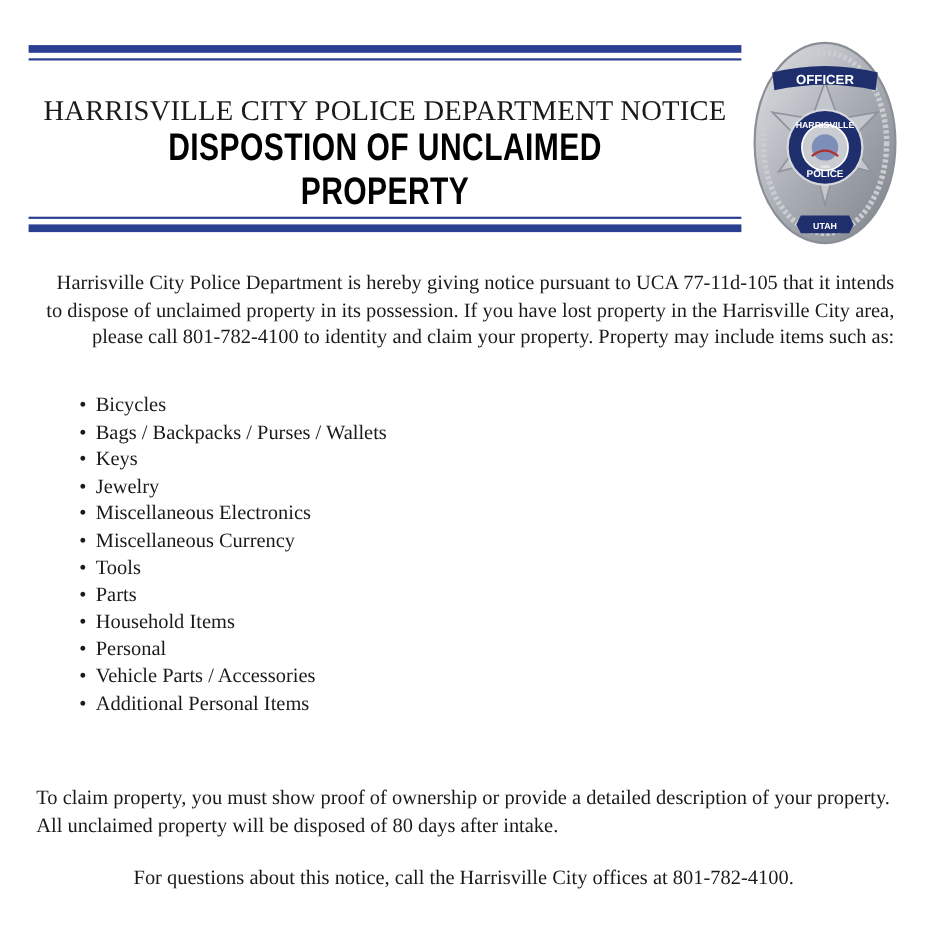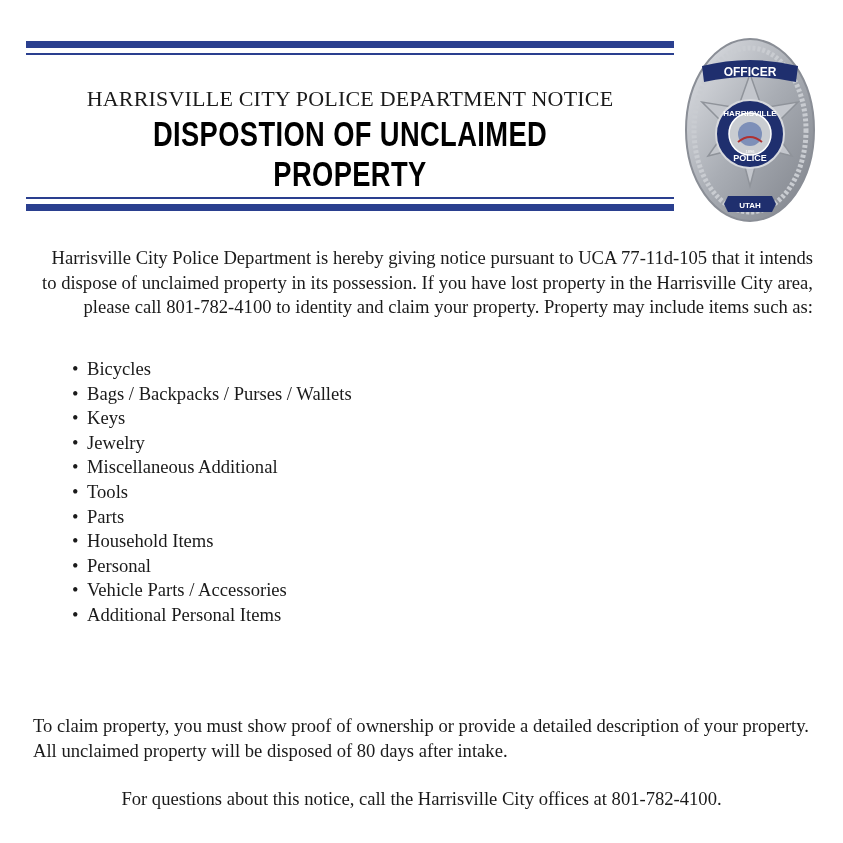--- a/index.html
+++ b/index.html
@@ -2,21 +2,21 @@
 <html><head>
 <meta charset="utf-8">
 <style>
   html, body { margin: 0; padding: 0; background: #ffffff; }
   body { width: 843px; height: 843px; position: relative; overflow: hidden; font-family: "Liberation Serif", "DejaVu Serif", serif; color: #1a1a1a; }
   .rule { position: absolute; left: 26px; width: 648px; background: #2a3f8f; }
   .rule.thick-top { top: 41px; height: 7px; }
   .rule.thin-top { top: 53px; height: 2px; }
   .rule.thin-bot { top: 197px; height: 2px; }
   .rule.thick-bot { top: 204px; height: 7px; }
-  .dept { position: absolute; left: 26px; width: 648px; top: 86px; text-align: center; font-size: 22px; letter-spacing: 0.2px; color: #1a1a1a; }
+  .dept { position: absolute; left: 26px; width: 648px; top: 86px; text-align: center; font-size: 26px; letter-spacing: 0.2px; color: #1a1a1a; }
   .title { position: absolute; left: 26px; width: 648px; top: 114px; text-align: center; font-family: "Liberation Sans", "DejaVu Sans", sans-serif; font-weight: bold; font-size: 35px; color: #000; transform: scaleX(0.78); transform-origin: center; letter-spacing: 0.5px; }
   .badge { position: absolute; left: 684px; top: 36px; width: 132px; height: 188px; }
   .intro { position: absolute; left: 33px; top: 246px; width: 780px; font-size: 18.6px; line-height: 24.6px; text-align: right; }
   .items { position: absolute; left: 72px; top: 357px; margin: 0; padding: 0; list-style: none; font-size: 18.6px; line-height: 24.6px; }
   .items li { position: relative; padding-left: 15px; }
   .items li::before { content: "•"; position: absolute; left: 0; top: 0; }
   .claim { position: absolute; left: 33px; top: 714px; width: 790px; font-size: 18.6px; line-height: 24.6px; }
   .footer { position: absolute; left: 0; width: 843px; top: 788px; text-align: center; font-size: 18.6px; }
 </style>
 </head>
@@ -57,21 +57,22 @@
   </svg>
 </div>
 
 <p class="intro" style="margin:0;">Harrisville City Police Department is hereby giving notice pursuant to UCA 77-11d-105 that it intends to dispose of unclaimed property in its possession. If you have lost property in the Harrisville City area, please call 801-782-4100 to identity and claim your property. Property may include items such as:</p>
 
 <ul class="items">
   <li>Bicycles</li>
   <li>Bags / Backpacks / Purses / Wallets</li>
   <li>Keys</li>
   <li>Jewelry</li>
-  <li>Miscellaneous Additional</li>
+  <li>Miscellaneous Electronics</li>
+  <li>Miscellaneous Currency</li>
   <li>Tools</li>
   <li>Parts</li>
   <li>Household Items</li>
   <li>Personal</li>
   <li>Vehicle Parts / Accessories</li>
   <li>Additional Personal Items</li>
 </ul>
 
 <p class="claim" style="margin:0;">To claim property, you must show proof of ownership or provide a detailed description of your property. All unclaimed property will be disposed of 80 days after intake.</p>
 

